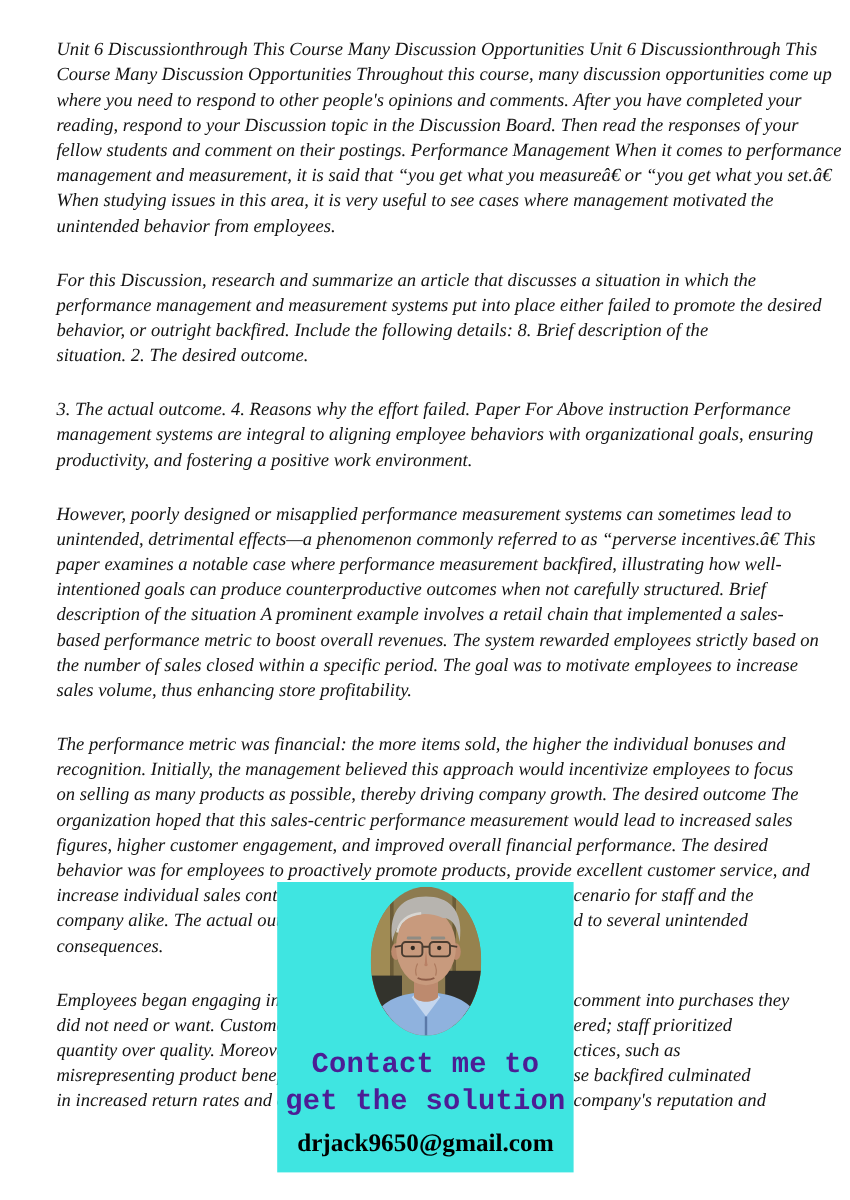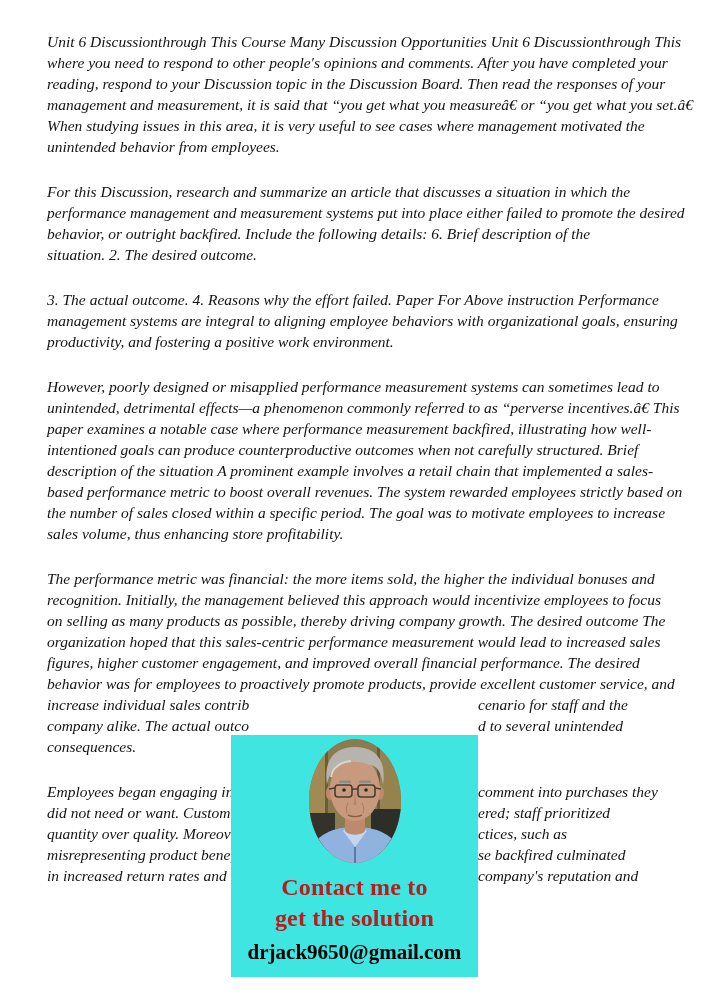--- a/index.html
+++ b/index.html
@@ -28,55 +28,57 @@
     width: 247px; height: 242px;
     z-index: 5;
     display: flex;
     flex-direction: column;
     align-items: center;
     cursor: pointer;
   }
   .portrait { display: block; margin-top: 4px; }
   .contact {
     margin-top: 9px;
-    font-family: Liberation Serif, serif;
+    font-family: Liberation Mono, monospace;
     font-weight: 700;
     font-size: 24px;
     line-height: 31px;
-    color: #b91c1c;
+    color: #4c1d95;
     text-align: center;
     letter-spacing: 0.2px;
   }
   .email {
     margin-top: 6px;
     font-family: "Liberation Serif", serif;
     font-weight: 700;
     font-size: 21px;
     color: #000000;
     text-align: center;
   }
 </style>
 </head>
 <body>
 
 <div class="page">
 
   <div class="doc" id="doc" style="color: rgb(19, 19, 19);">
       <div class="para">
         <div class="line">Unit 6 Discussionthrough This Course Many Discussion Opportunities Unit 6 Discussionthrough This</div>
+        <div class="line">Course Many Discussion Opportunities Throughout this course, many discussion opportunities come up</div>
         <div class="line">where you need to respond to other people's opinions and comments. After you have completed your</div>
         <div class="line">reading, respond to your Discussion topic in the Discussion Board. Then read the responses of your</div>
+        <div class="line">fellow students and comment on their postings. Performance Management When it comes to performance</div>
         <div class="line">management and measurement, it is said that “you get what you measureâ€ or “you get what you set.â€</div>
         <div class="line">When studying issues in this area, it is very useful to see cases where management motivated the</div>
         <div class="line">unintended behavior from employees.</div>
       </div>
       <div class="para">
         <div class="line">For this Discussion, research and summarize an article that discusses a situation in which the</div>
         <div class="line">performance management and measurement systems put into place either failed to promote the desired</div>
-        <div class="line">behavior, or outright backfired. Include the following details: 6. Brief description of the</div>
+        <div class="line">behavior, or outright backfired. Include the following details: 8. Brief description of the</div>
         <div class="line">situation. 2. The desired outcome.</div>
       </div>
       <div class="para">
         <div class="line">3. The actual outcome. 4. Reasons why the effort failed. Paper For Above instruction Performance</div>
         <div class="line">management systems are integral to aligning employee behaviors with organizational goals, ensuring</div>
         <div class="line">productivity, and fostering a positive work environment.</div>
       </div>
       <div class="para">
         <div class="line">However, poorly designed or misapplied performance measurement systems can sometimes lead to</div>
         <div class="line">unintended, detrimental effects—a phenomenon commonly referred to as “perverse incentives.â€ This</div>

